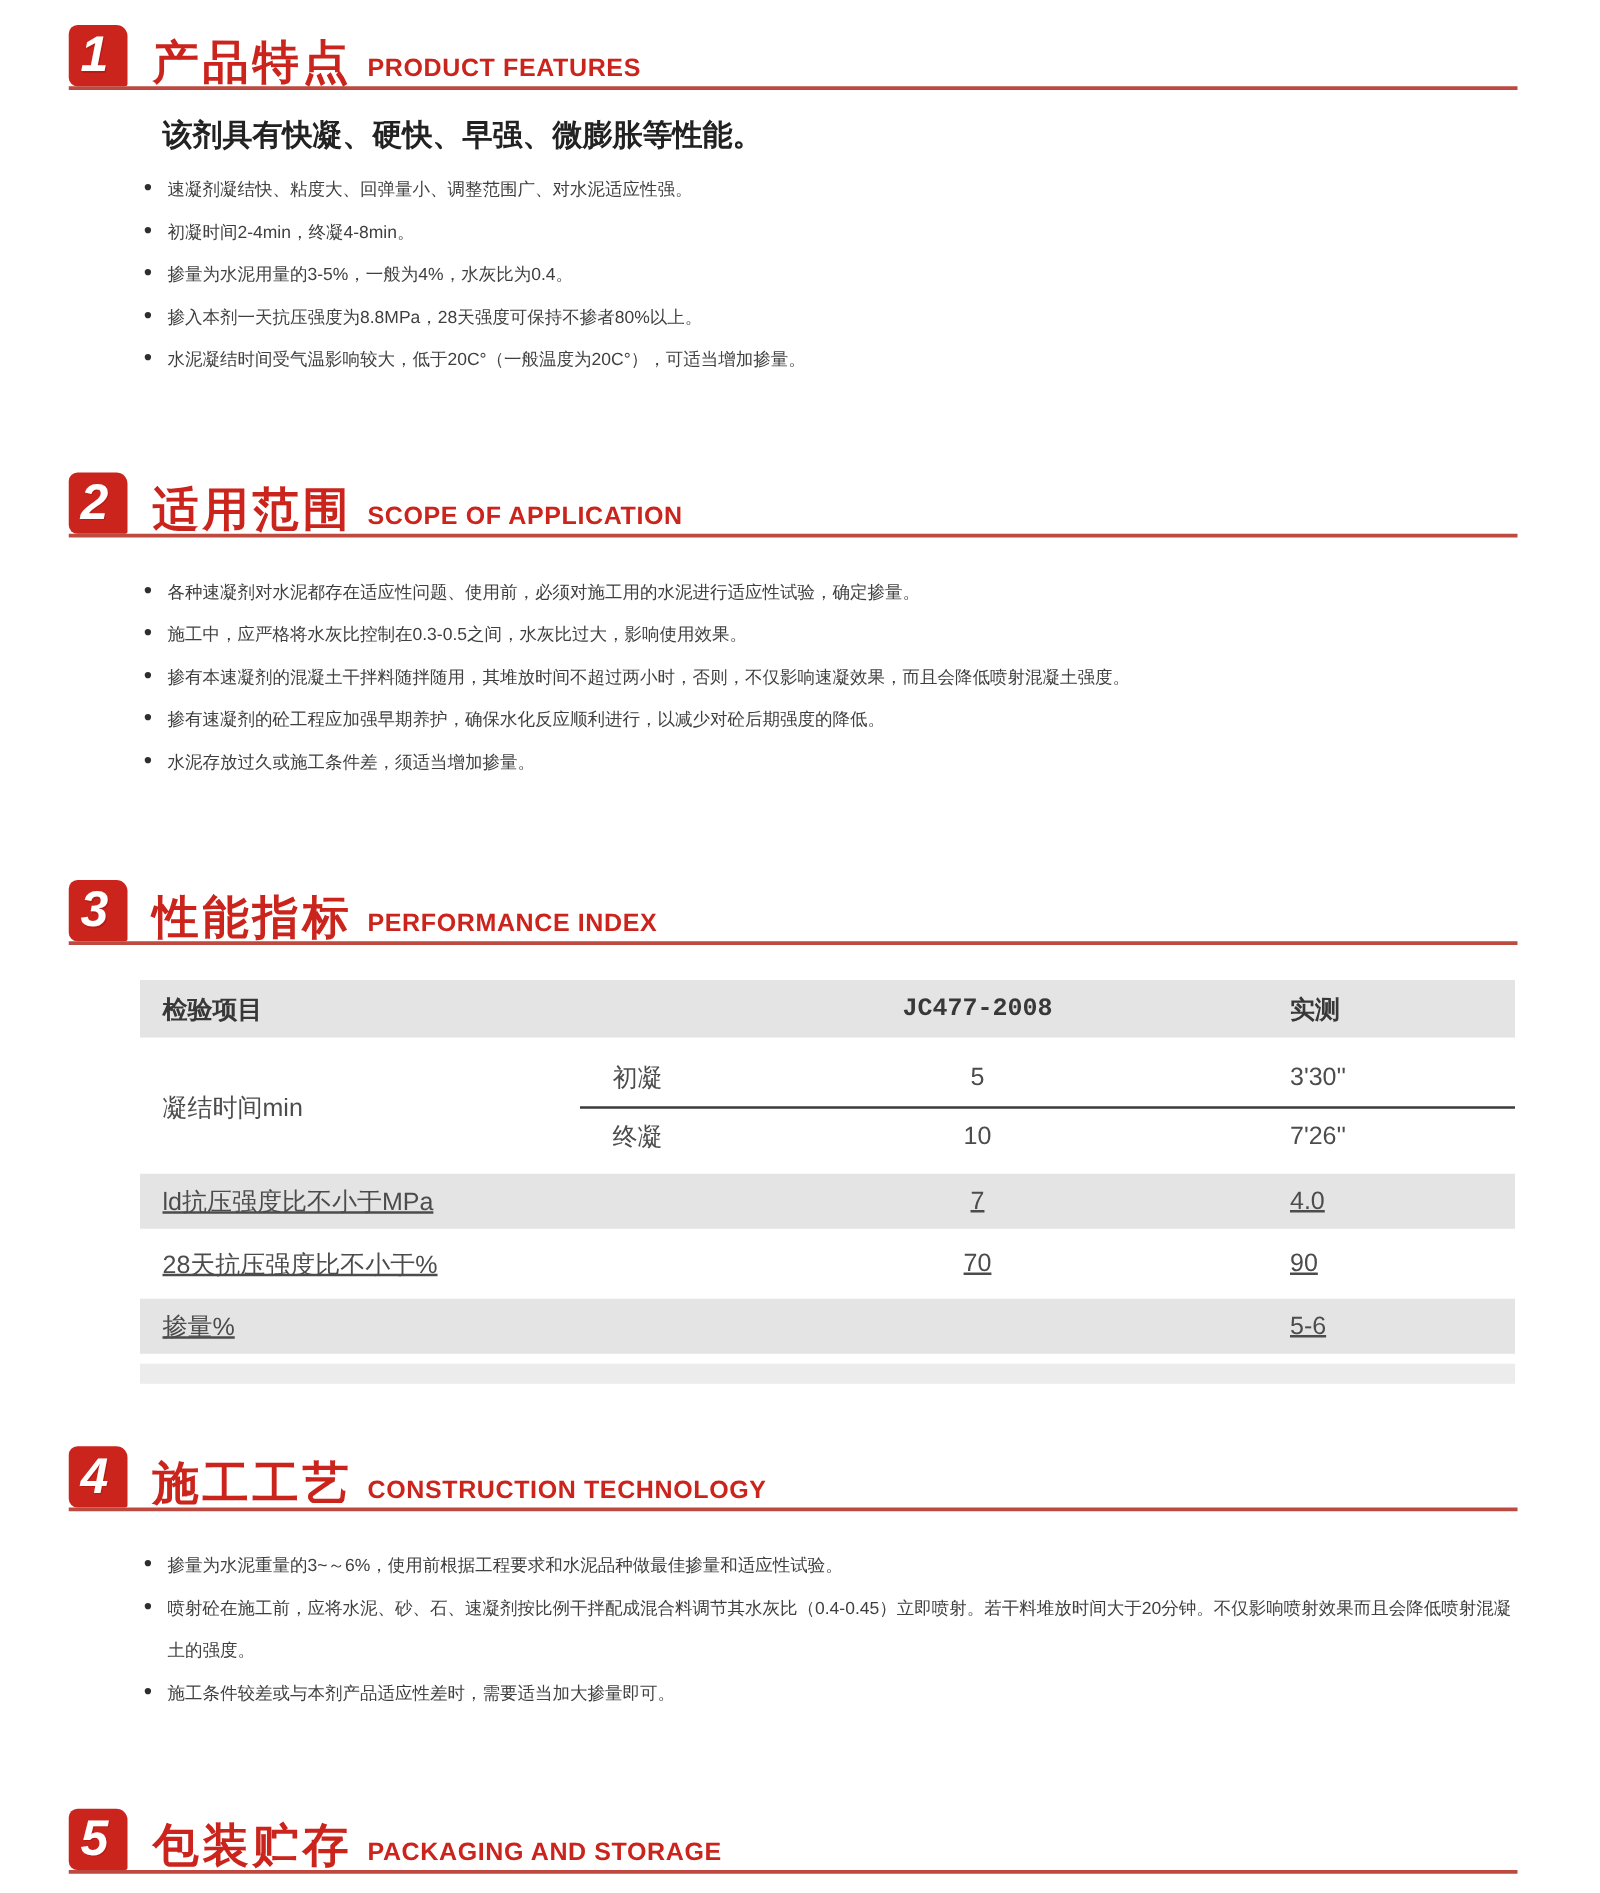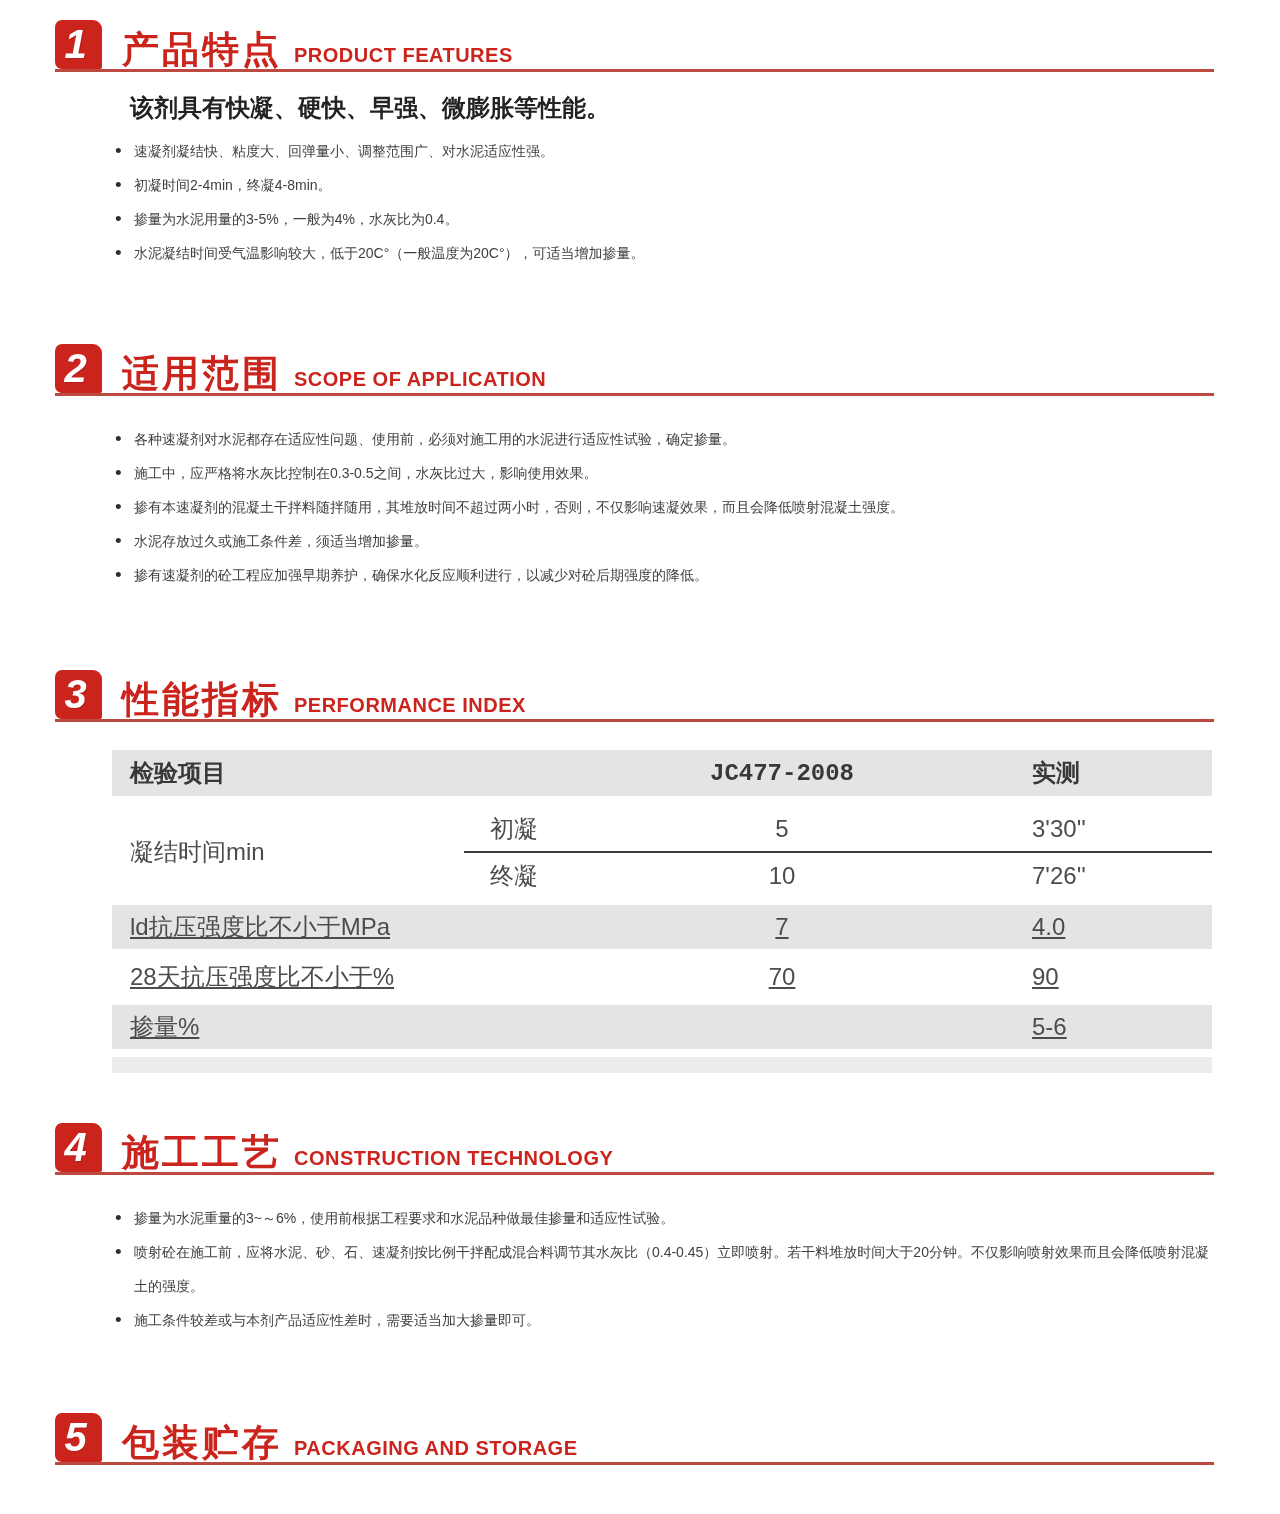--- a/index.html
+++ b/index.html
@@ -56,21 +56,21 @@
   ul.bullets li{
     position:relative;padding-left:19px;
     font-size:14px;line-height:34px;color:var(--ink);
   }
   ul.bullets li::before{
     content:"•";position:absolute;left:0;top:0;
     color:#2e2e2e;font-size:19px;
   }
 
   
-  .ptable{margin:28px 0 0 57px;width:1100px;font-size:24px;color:var(--tbl-ink);}
+  .ptable{margin:28px 0 0 57px;width:1100px;font-size:20px;color:var(--tbl-ink);}
   .t-head{
     display:grid;grid-template-columns:350px 160px 320px 270px;
     background:var(--gray-band);height:46px;align-items:center;
     font-weight:bold;color:#383838;margin-bottom:9px;
   }
   .t-head .c1{padding-left:18px;}
   .t-head .c3{text-align:center;font-family:"Liberation Mono","DejaVu Sans Mono",monospace;font-weight:bold;}
   .t-head .c4{padding-left:90px;}
   .t-compound{display:grid;grid-template-columns:350px 1fr;background:#fff;}
   .t-compound .c1{padding-left:18px;display:flex;align-items:center;}
@@ -103,36 +103,37 @@
   <div class="sec-header">
     <div class="badge">1</div>
     <h2 class="sec-title">产品特点</h2>
     <span class="sec-sub">PRODUCT FEATURES</span>
   </div>
   <p class="intro">该剂具有快凝、硬快、早强、微膨胀等性能。</p>
   <ul class="bullets">
     <li>速凝剂凝结快、粘度大、回弹量小、调整范围广、对水泥适应性强。</li>
     <li>初凝时间2-4min，终凝4-8min。</li>
     <li>掺量为水泥用量的3-5%，一般为4%，水灰比为0.4。</li>
+    <li>掺入本剂一天抗压强度为8.8MPa，28天强度可保持不掺者80%以上。</li>
     <li>水泥凝结时间受气温影响较大，低于20C°（一般温度为20C°），可适当增加掺量。</li>
   </ul>
 </section>
 
 <section class="sec sec-2">
   <div class="sec-header">
     <div class="badge">2</div>
     <h2 class="sec-title">适用范围</h2>
     <span class="sec-sub">SCOPE OF APPLICATION</span>
   </div>
   <ul class="bullets" style="margin-top:26px">
     <li>各种速凝剂对水泥都存在适应性问题、使用前，必须对施工用的水泥进行适应性试验，确定掺量。</li>
     <li>施工中，应严格将水灰比控制在0.3-0.5之间，水灰比过大，影响使用效果。</li>
     <li>掺有本速凝剂的混凝土干拌料随拌随用，其堆放时间不超过两小时，否则，不仅影响速凝效果，而且会降低喷射混凝土强度。</li>
+    <li>掺有速凝剂的砼工程应加强早期养护，确保水化反应顺利进行，以减少对砼后期强度的降低。</li>
     <li>水泥存放过久或施工条件差，须适当增加掺量。</li>
-    <li>掺有速凝剂的砼工程应加强早期养护，确保水化反应顺利进行，以减少对砼后期强度的降低。</li>
   </ul>
 </section>
 
 <section class="sec sec-3">
   <div class="sec-header">
     <div class="badge">3</div>
     <h2 class="sec-title">性能指标</h2>
     <span class="sec-sub">PERFORMANCE INDEX</span>
   </div>
 

